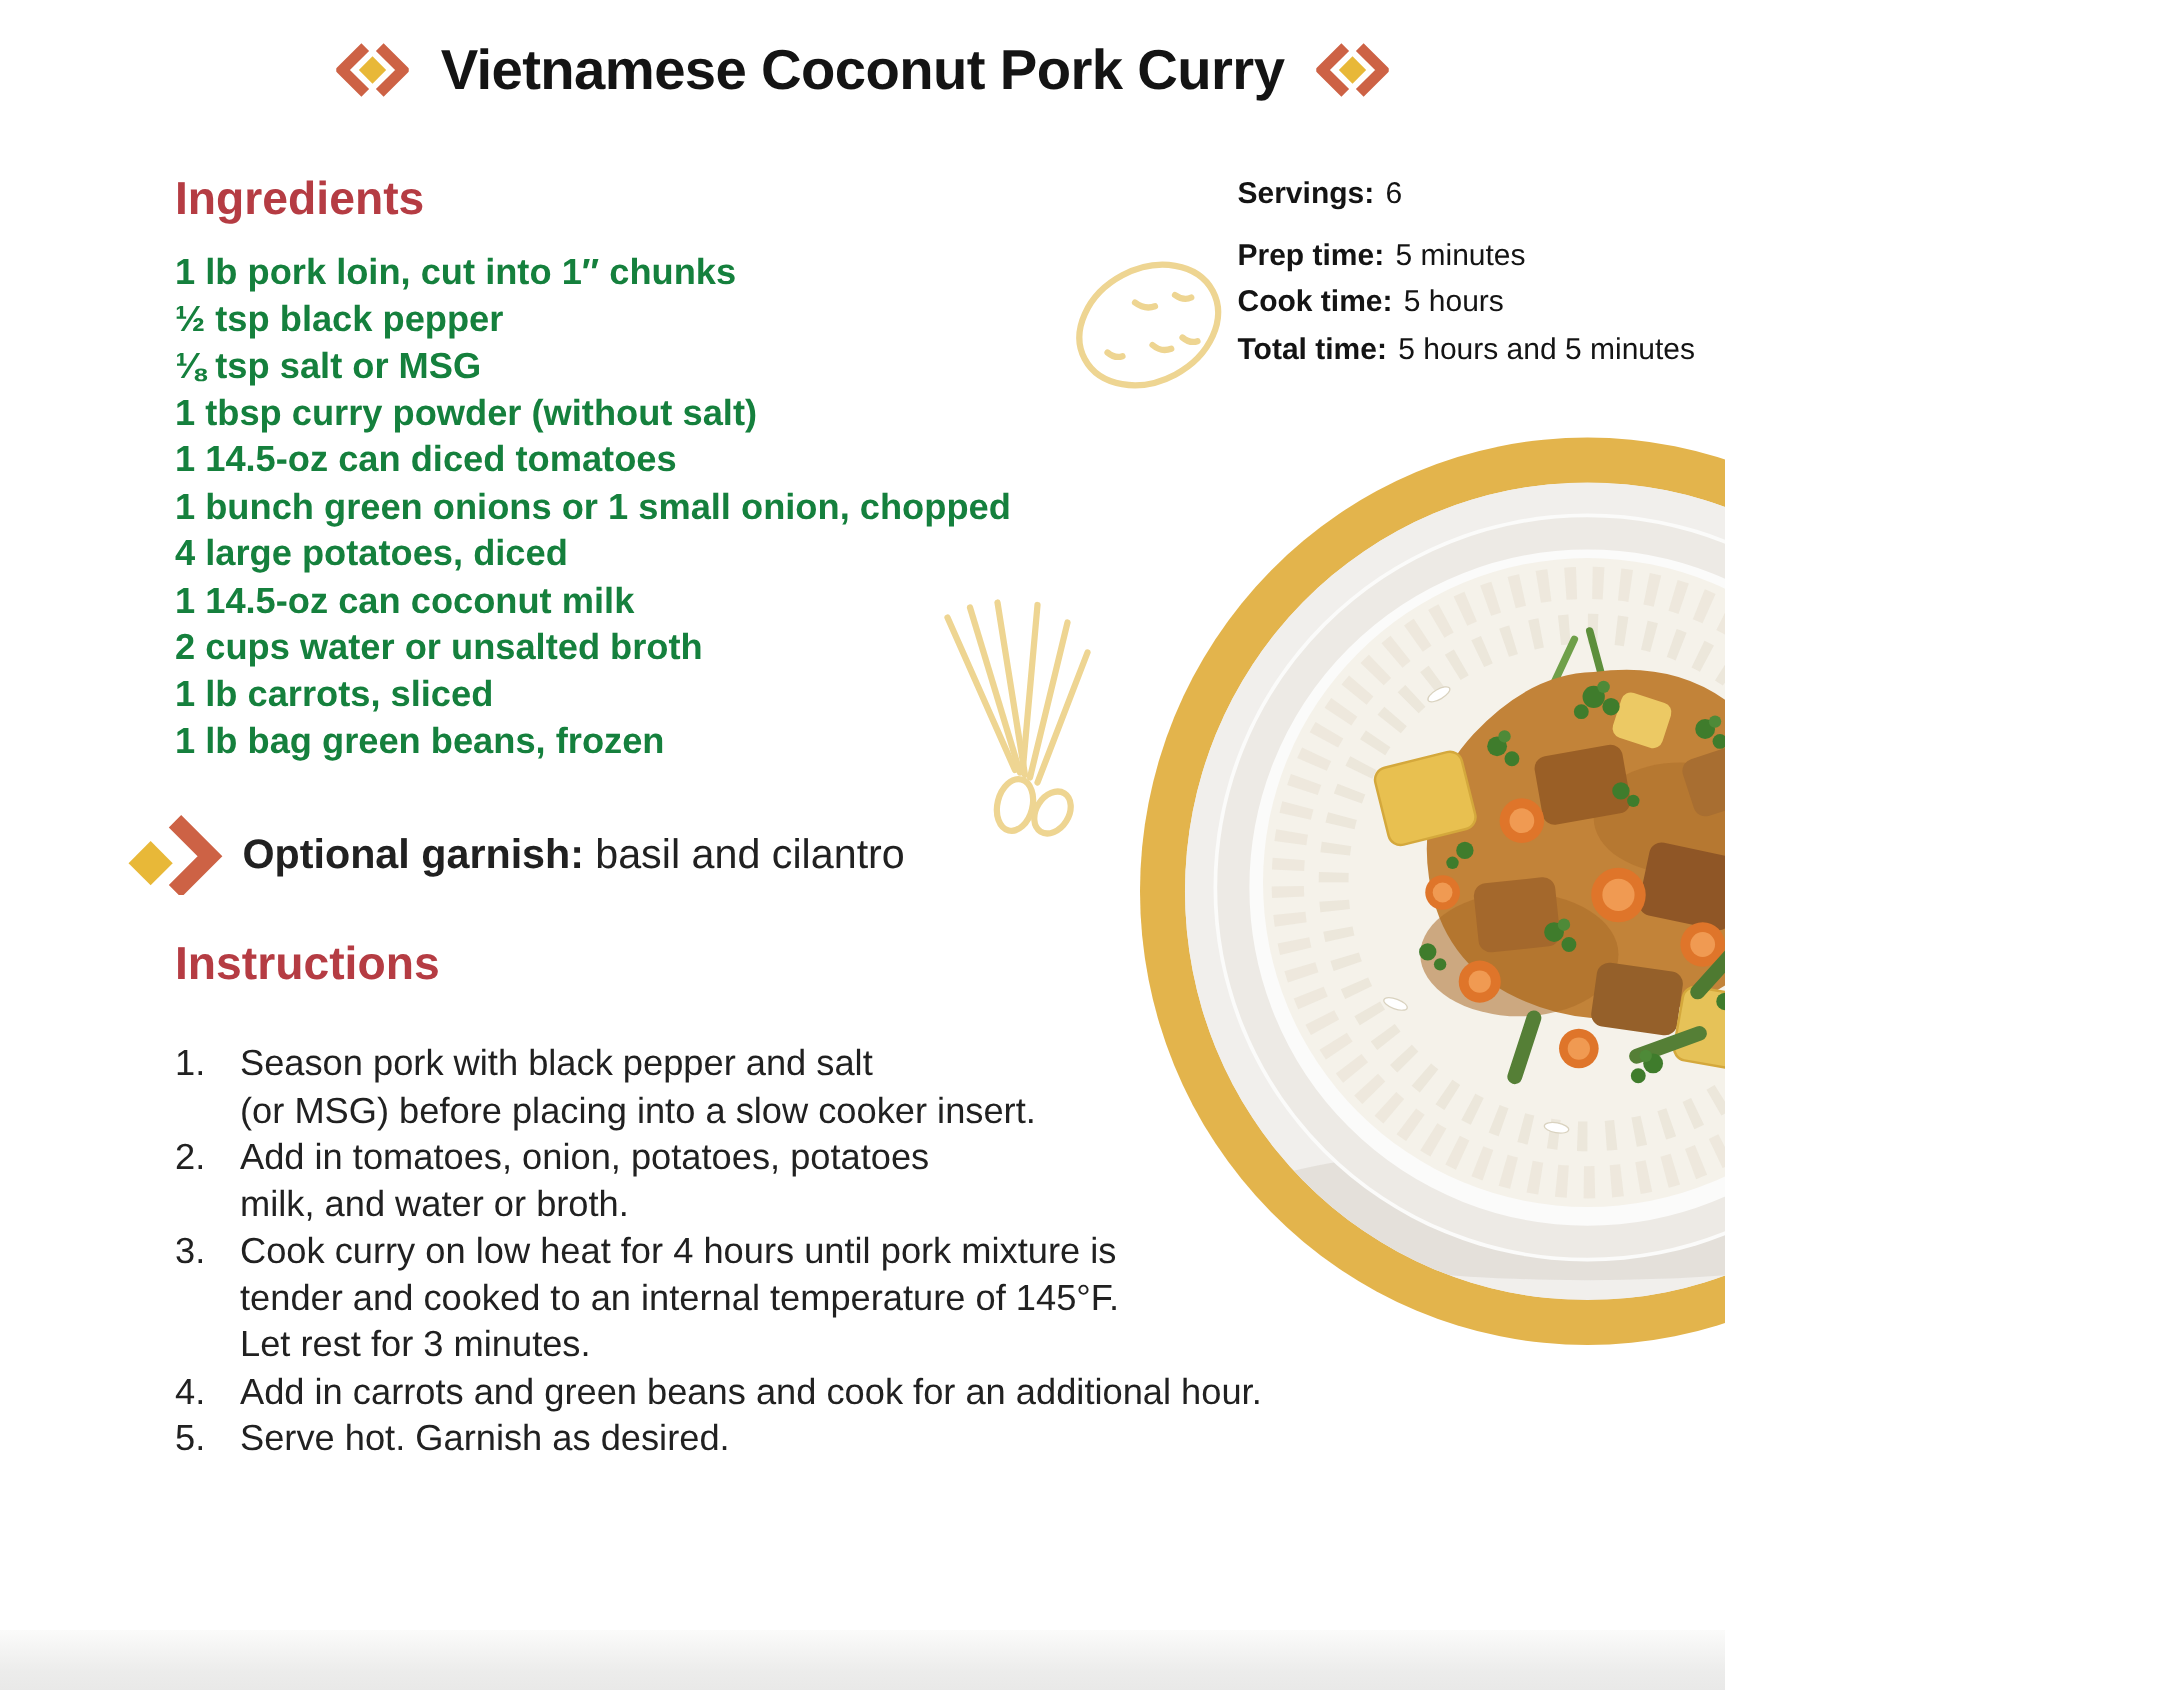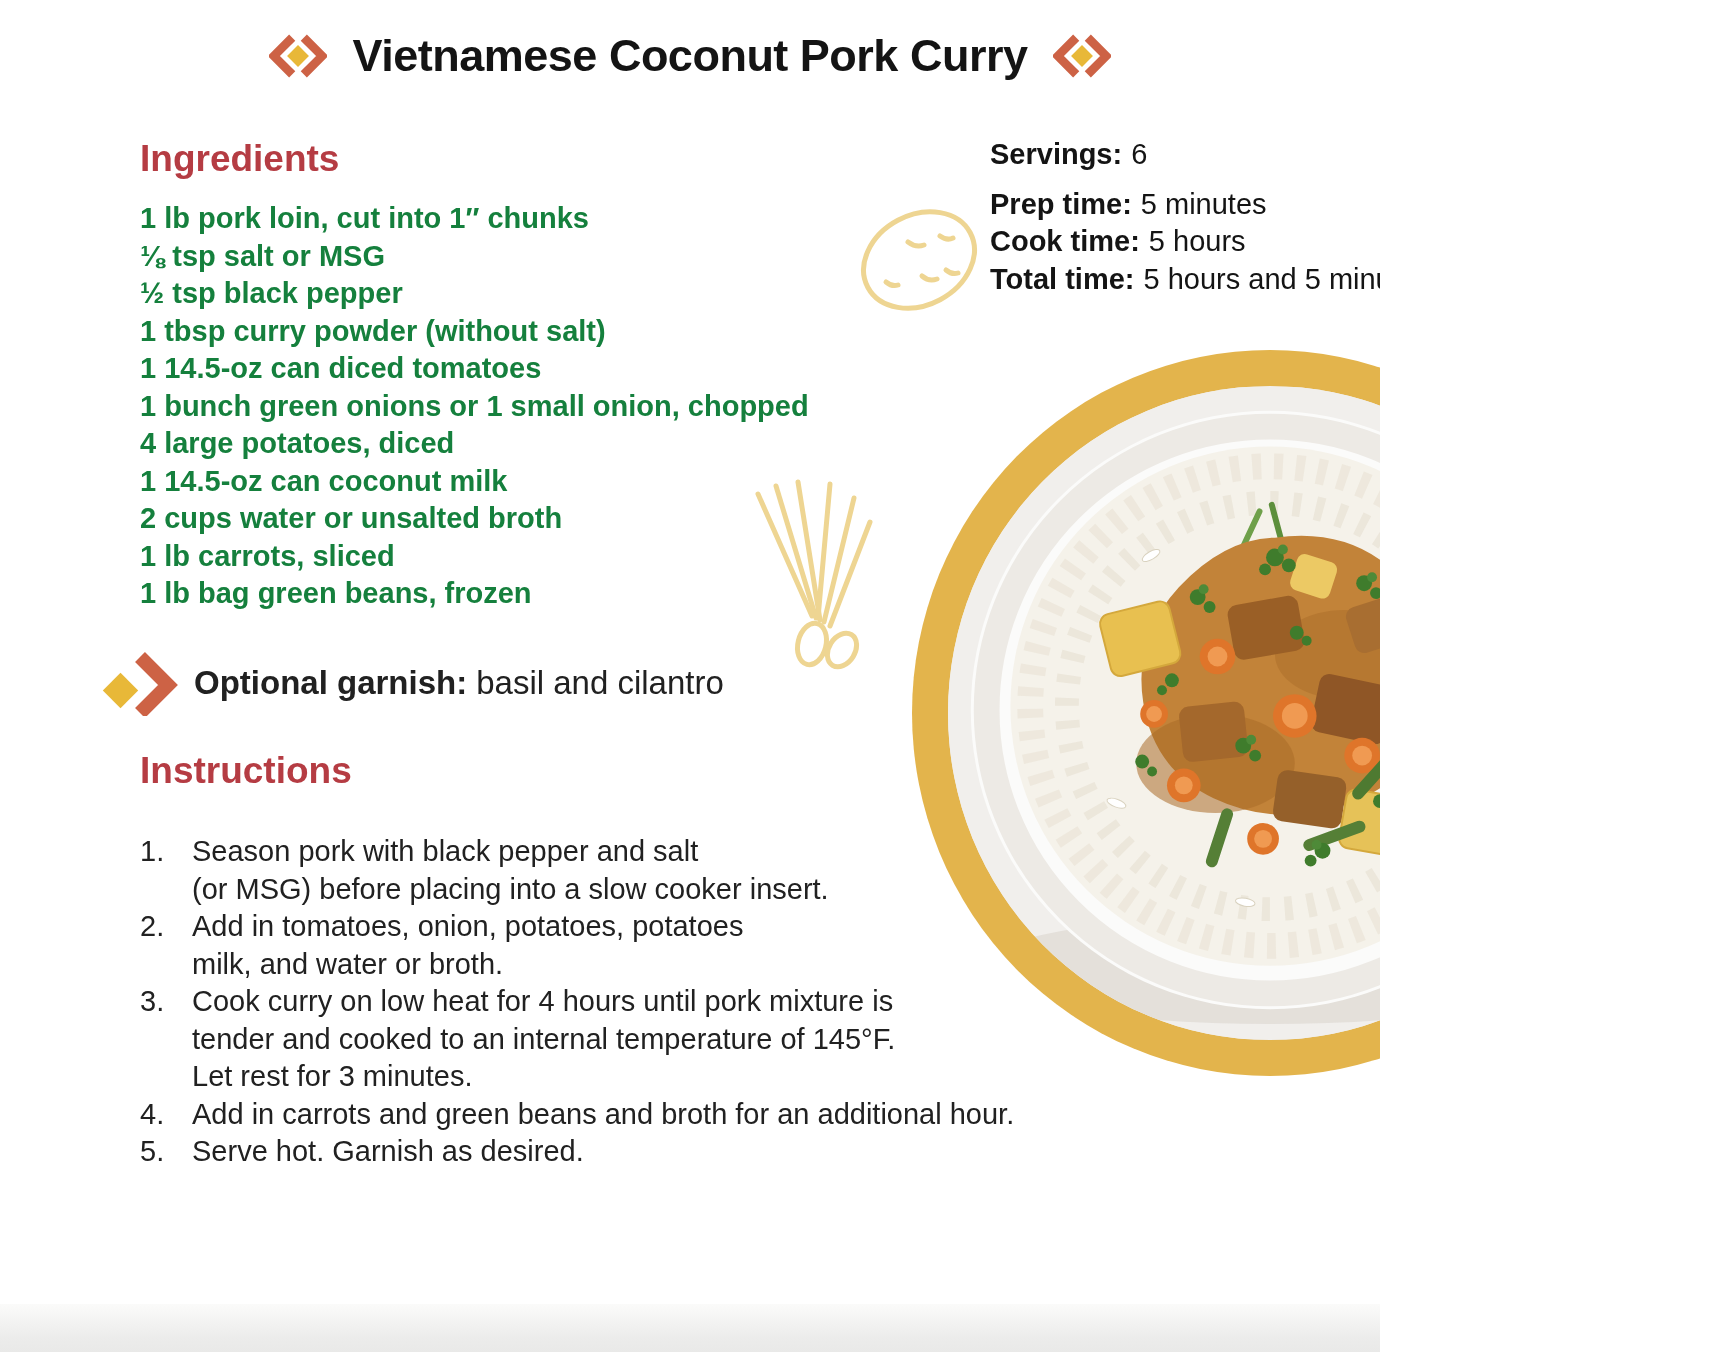--- a/index.html
+++ b/index.html
@@ -37,21 +37,21 @@
   .steps{
     position:absolute;left:140px;top:833px;width:990px;
     font-size:29px;line-height:37.5px;color:#212121;
   }
   .step{display:flex;}
   .step-num{width:52px;flex:0 0 auto;}
   .step-text{white-space:pre-line;}
   
   .meta{
     position:absolute;left:990px;top:136px;width:560px;
-    font-size:29px;line-height:37.5px;color:#141414;
+    font-size:24px;line-height:37.5px;color:#141414;
   }
   .meta-servings{margin-bottom:12px;}
   .meta-label{font-weight:bold;margin-right:9px;}
   
   .photo-wrap{
     position:absolute;left:912px;top:350px;width:716px;height:726px;
     border-radius:50%;background:#e3b44c;
   }
   .photo-inner{
     position:absolute;left:36px;top:36px;right:36px;bottom:36px;
@@ -84,22 +84,22 @@
     <svg class="title-ornament" width="58" height="48" viewBox="0 0 60 48">
       <polyline points="24,5 5,24 24,43" fill="none" stroke="#cd6245" stroke-width="9"></polyline>
       <polyline points="36,5 55,24 36,43" fill="none" stroke="#cd6245" stroke-width="9"></polyline>
       <rect x="22" y="16" width="16" height="16" transform="rotate(45 30 24)" fill="#e8b838"></rect>
     </svg>
   </div>
 
   <div class="section-heading heading-ingredients">Ingredients</div>
   <div class="ingredient-list">
     <div>1 lb pork loin, cut into 1″ chunks</div>
+    <div>½ tsp black pepper</div>
     <div>⅛ tsp salt or MSG</div>
-    <div>½ tsp black pepper</div>
     <div>1 tbsp curry powder (without salt)</div>
     <div>1 14.5-oz can diced tomatoes</div>
     <div>1 bunch green onions or 1 small onion, chopped</div>
     <div>4 large potatoes, diced</div>
     <div>1 14.5-oz can coconut milk</div>
     <div>2 cups water or unsalted broth</div>
     <div>1 lb carrots, sliced</div>
     <div>1 lb bag green beans, frozen</div>
   </div>
 
@@ -126,21 +126,21 @@
 milk, and water or broth.</span>
     </div>
     <div class="step">
       <span class="step-num">3.</span>
       <span class="step-text">Cook curry on low heat for 4 hours until pork mixture is
 tender and cooked to an internal temperature of 145°F.
 Let rest for 3 minutes.</span>
     </div>
     <div class="step">
       <span class="step-num">4.</span>
-      <span class="step-text">Add in carrots and green beans and broth for an additional hour.</span>
+      <span class="step-text">Add in carrots and green beans and cook for an additional hour.</span>
     </div>
     <div class="step">
       <span class="step-num">5.</span>
       <span class="step-text">Serve hot. Garnish as desired.</span>
     </div>
   </div>
 
   <div class="meta">
     <div class="meta-servings">
       <span class="meta-label">Servings:</span><span>6</span>

